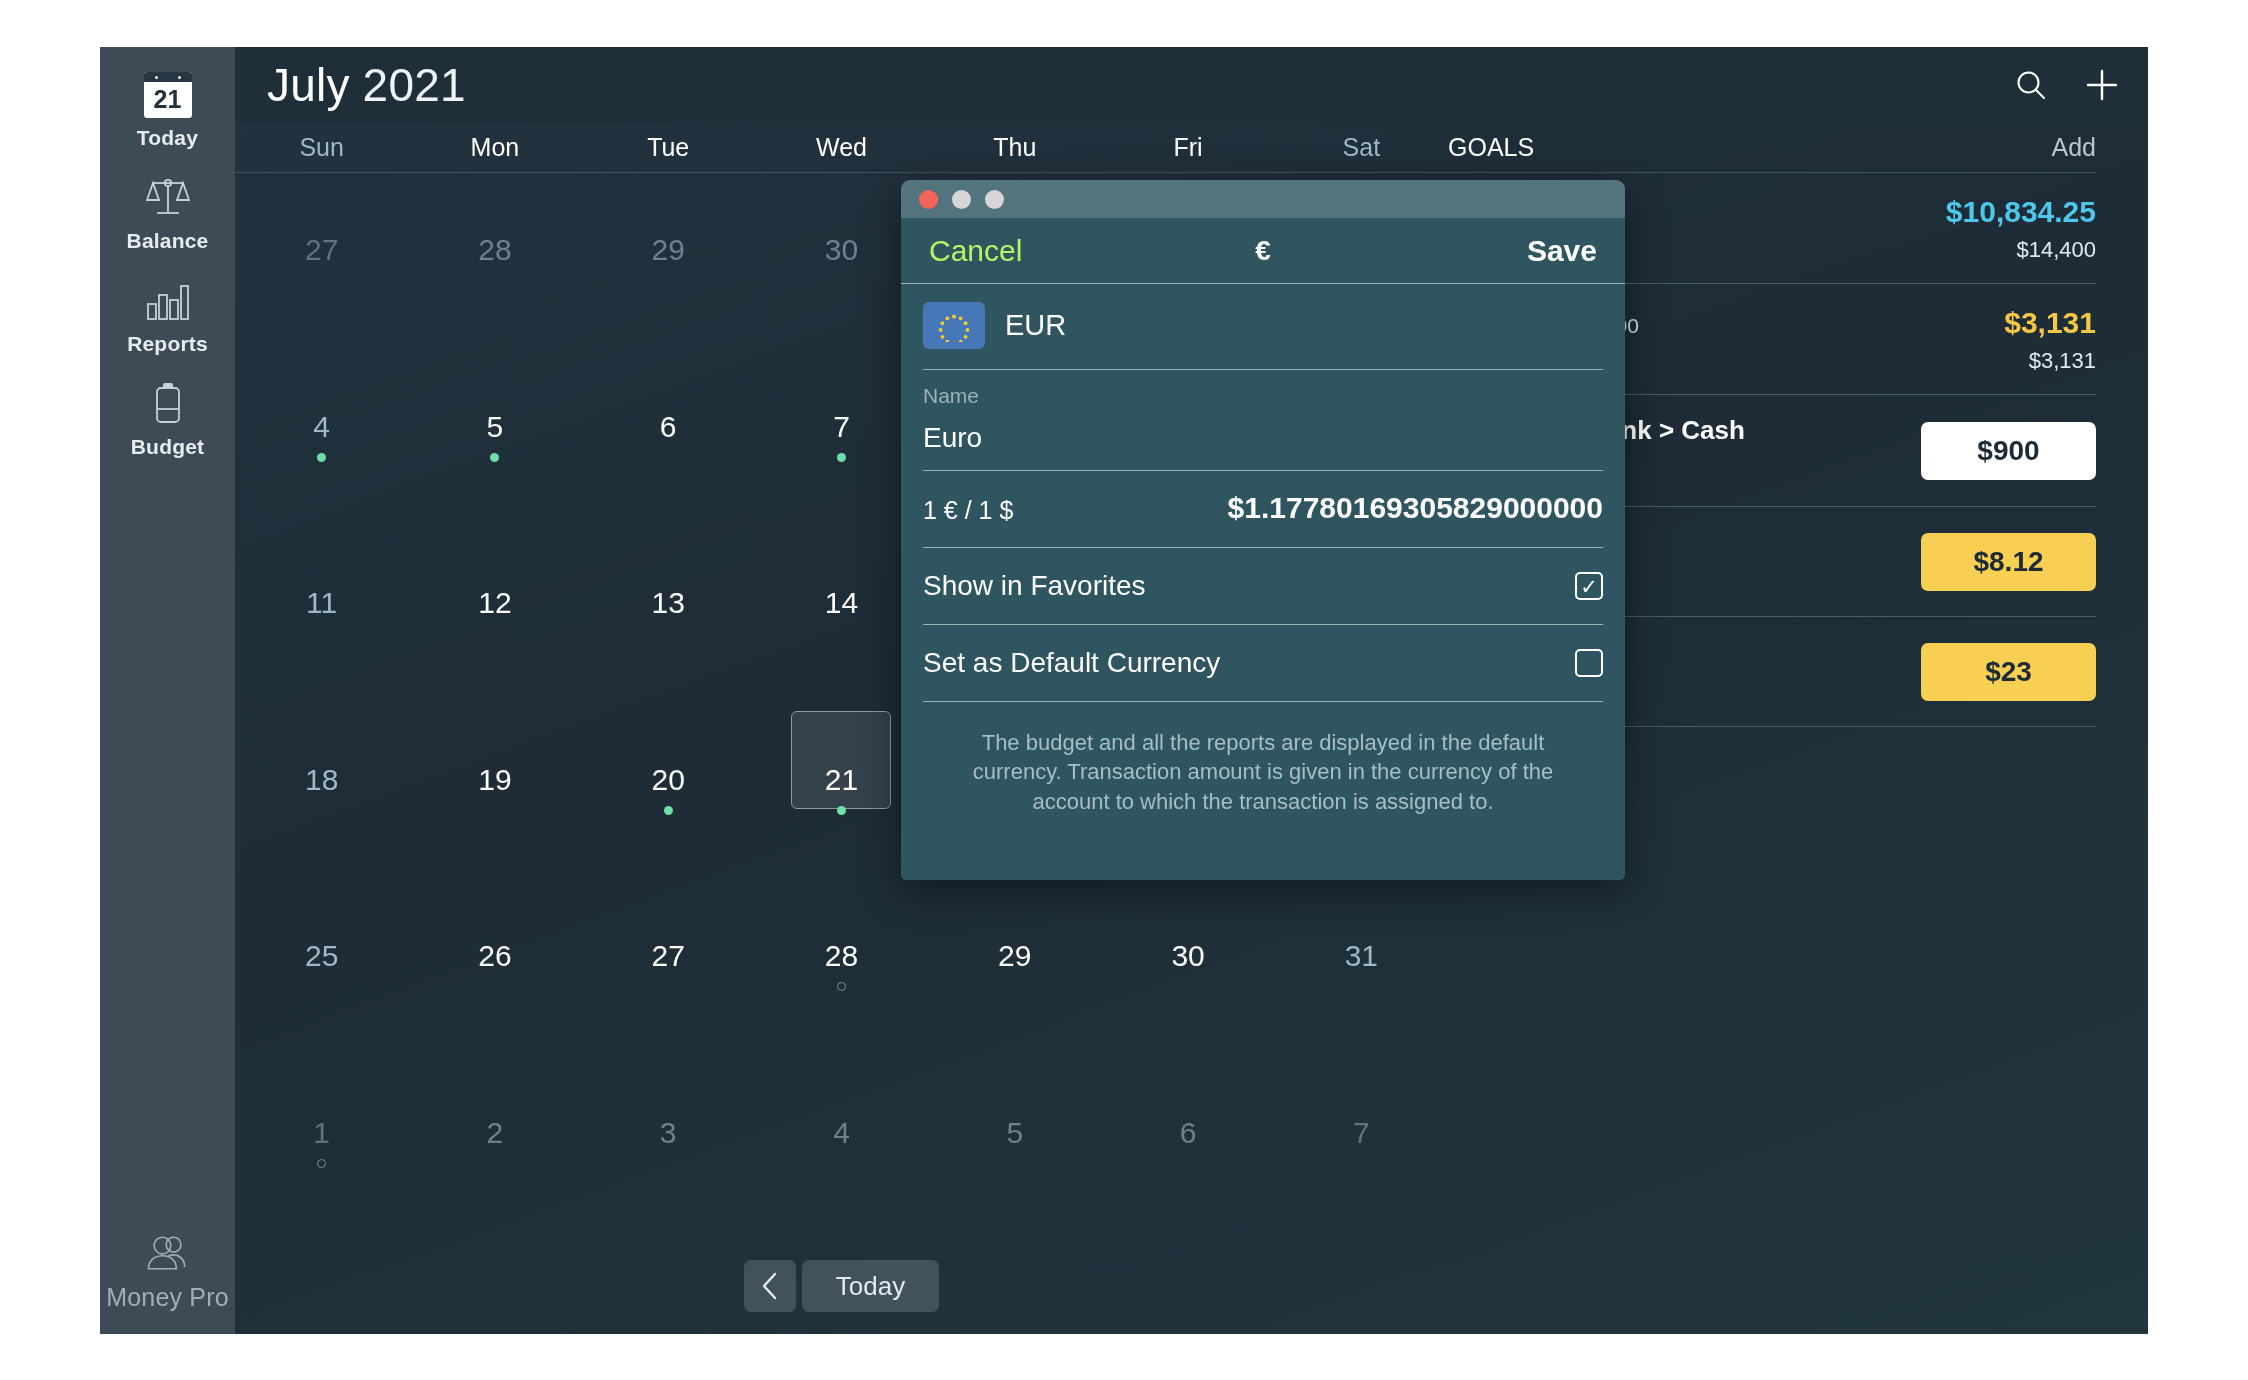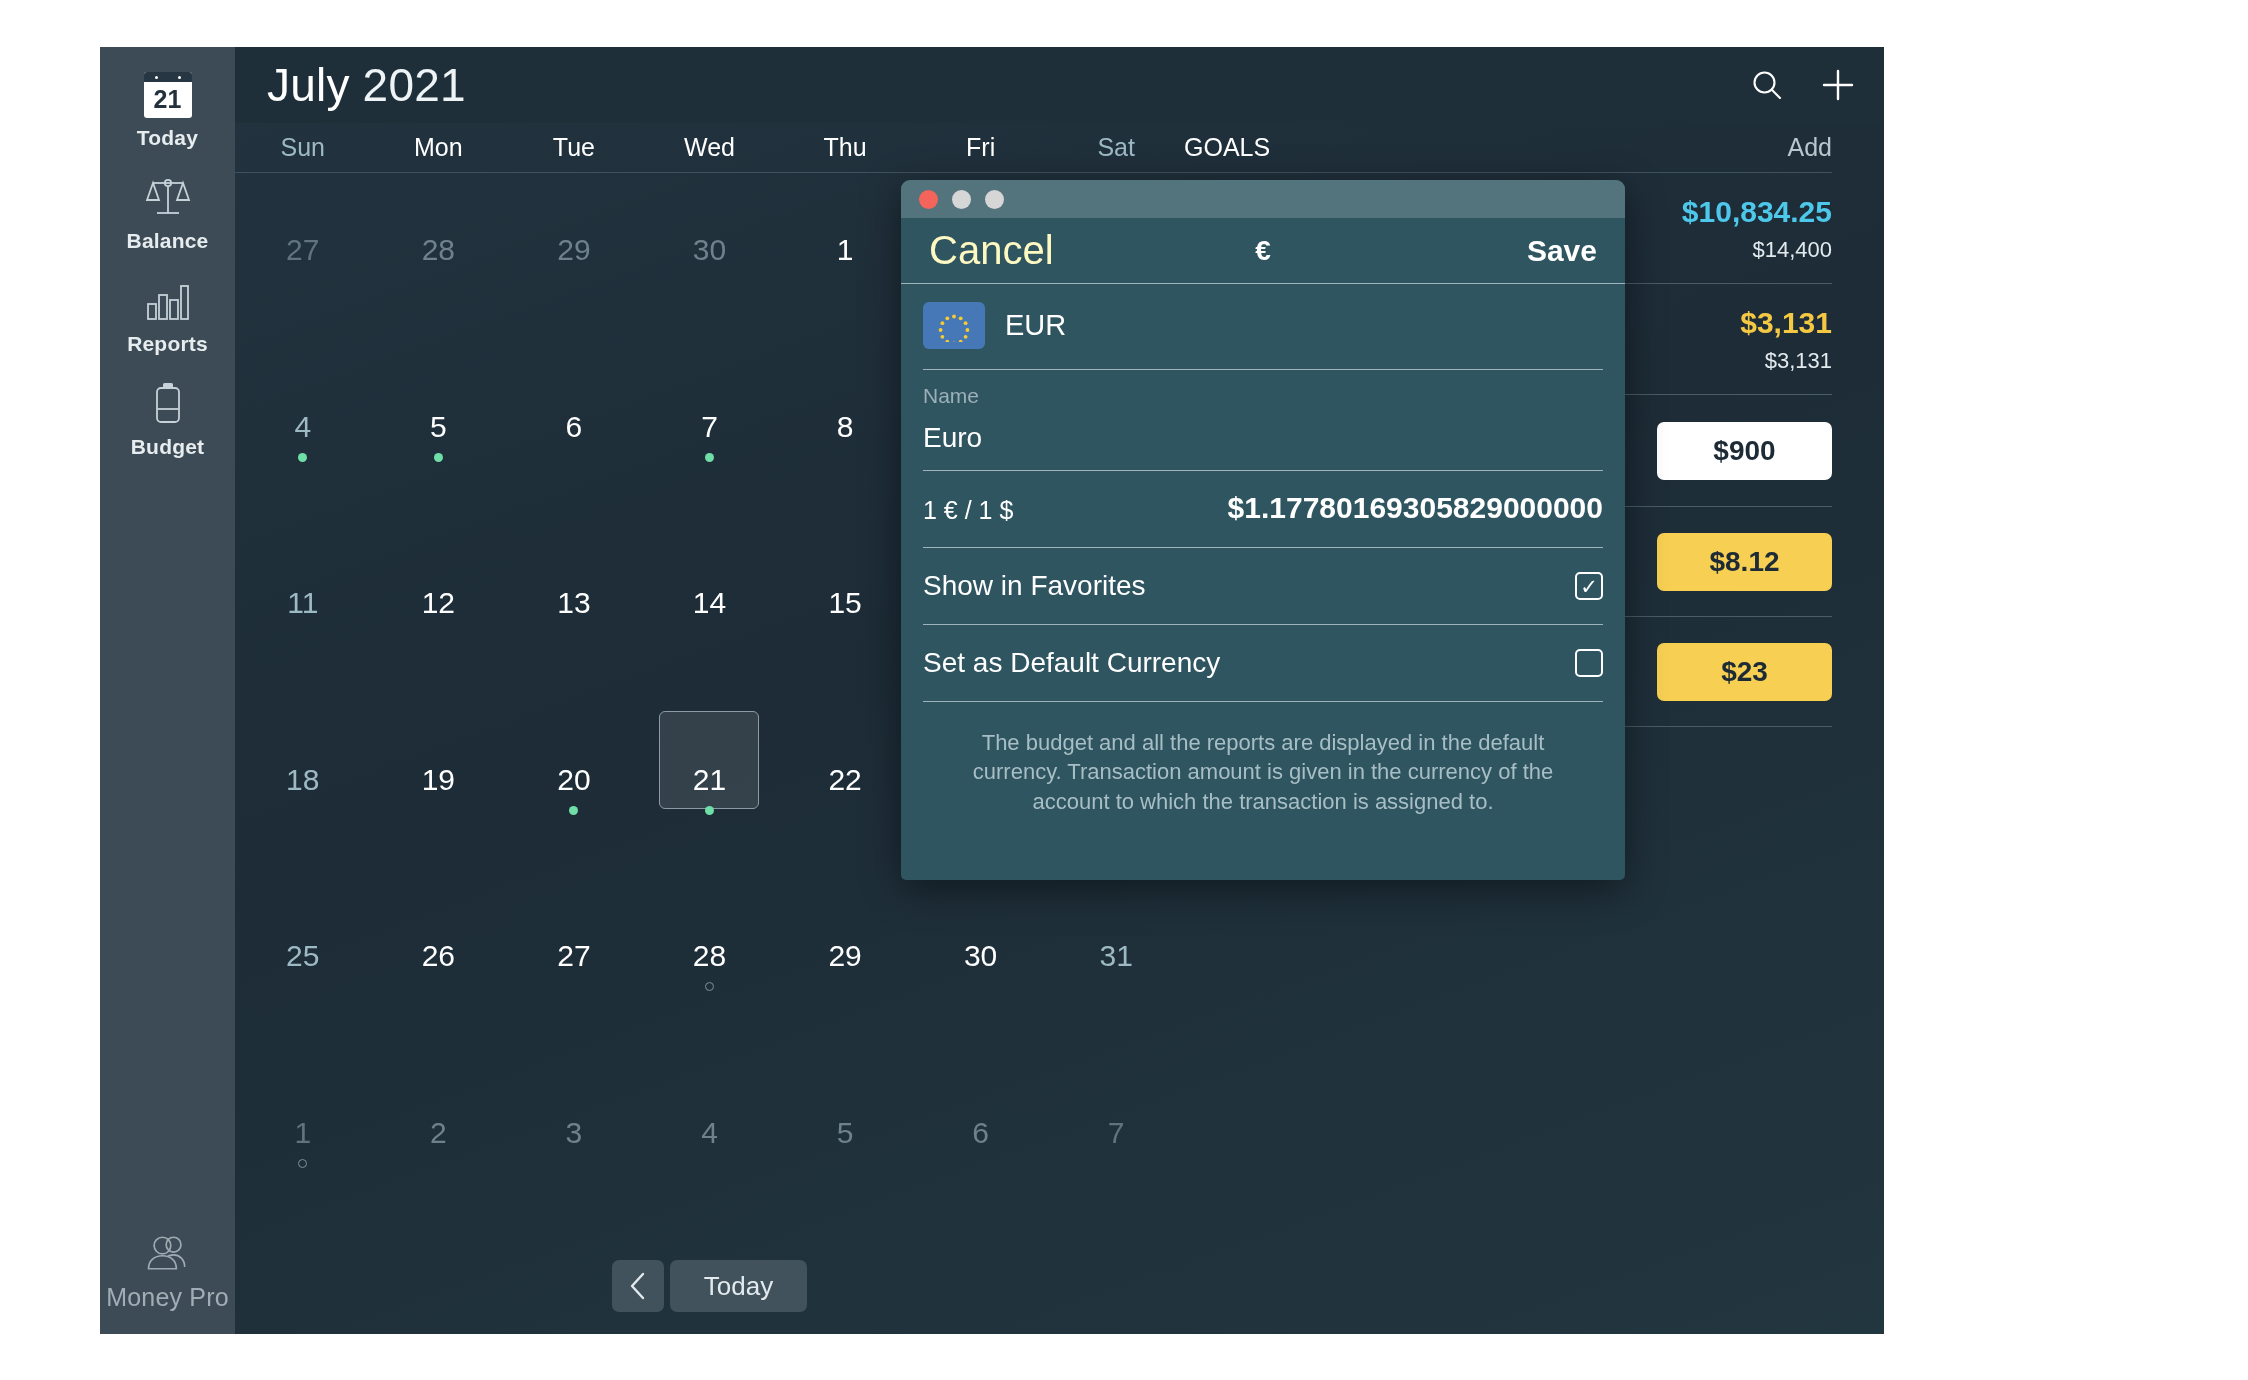--- a/index.html
+++ b/index.html
@@ -5,21 +5,21 @@
   * { box-sizing: border-box; margin: 0; padding: 0; }
   html, body {
     width: 2248px; height: 1380px;
     background: #ffffff;
     font-family: "Liberation Sans", sans-serif;
     overflow: hidden;
   }
   #app {
     position: absolute;
     left: 100px; top: 47px;
-    width: 1784px; height: 1287px;
+    width: 2048px; height: 1287px;
     display: flex;
     overflow: hidden;
     background: #1f3340;
   }
 
   
   .sidebar {
     width: 135px;
     background: #3c4b55;
     flex: 0 0 135px;
@@ -212,21 +212,21 @@
   .tl.y { background: #d6d6d6; }
   .tl.g { background: #d6d6d6; }
 
   .mtoolbar {
     height: 66px; flex: 0 0 66px;
     display: flex; align-items: center;
     padding: 0 28px;
     border-bottom: 1px solid #9fb4ba;
     position: relative;
   }
-  .mtoolbar .cancel { font-size: 40px; color: #fef9c3; cursor: pointer; }
+  .mtoolbar .cancel { font-size: 30px; color: #bef264; cursor: pointer; }
   .mtoolbar .sym {
     position: absolute; left: 50%; transform: translateX(-50%);
     font-size: 28px; color: #ffffff; font-weight: 600;
   }
   .mtoolbar .save { margin-left: auto; font-size: 30px; color: #ffffff; font-weight: 700; cursor: pointer; }
 
   .mbody { flex: 1 1 auto; padding: 0 22px; display: flex; flex-direction: column; }
 
   .curr-row {
     display: flex; align-items: center; gap: 20px;

